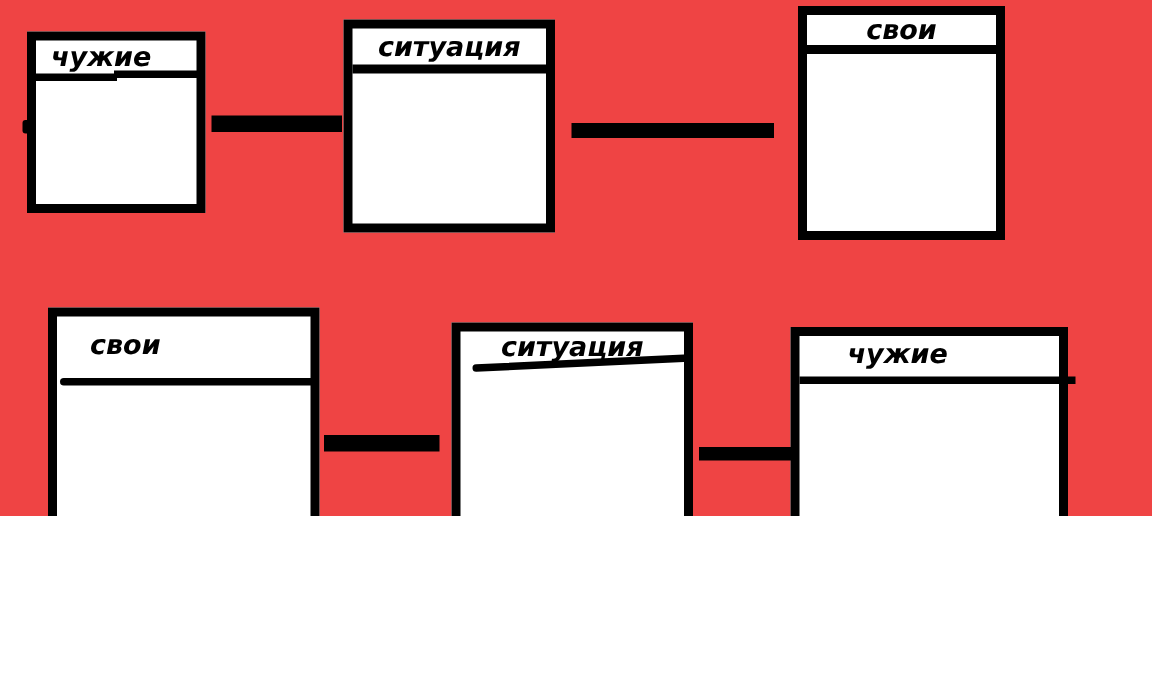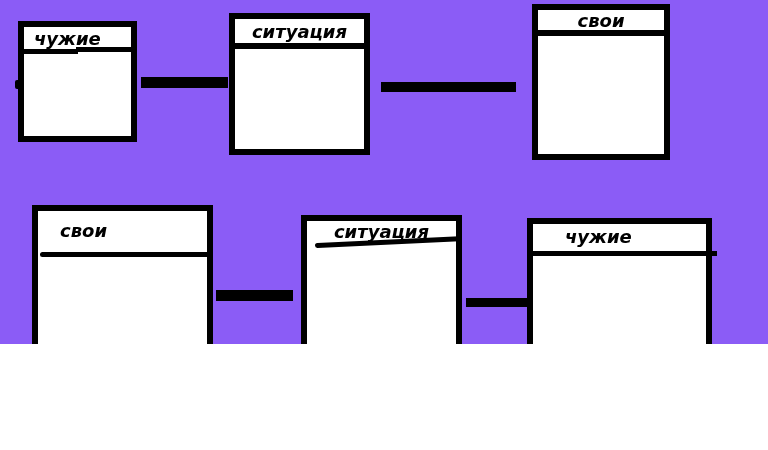--- a/index.html
+++ b/index.html
@@ -1,20 +1,20 @@
 <!DOCTYPE html>
 <html><head>
 <meta charset="utf-8">
 <style>
   html, body { margin: 0; padding: 0; background: #ffffff; }
   .canvas {
     position: relative;
     width: 768px;
     height: 344px;
-    background: #8b5cf6;
+    background: #ef4444;
     font-family: "DejaVu Sans", sans-serif;
     overflow: hidden;
   }
   .ebox {
     position: absolute;
     box-sizing: border-box;
     border: 6px solid #000000;
     background: #ffffff;
   }
   .hdr {

